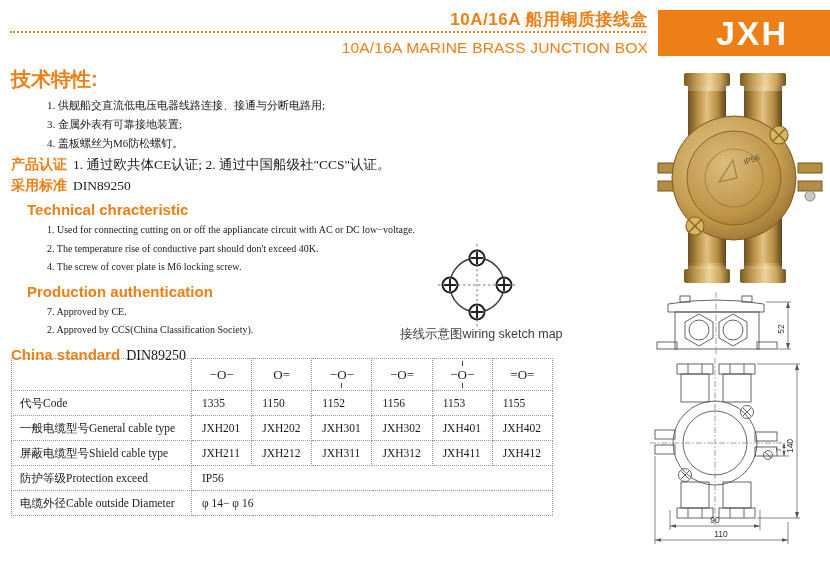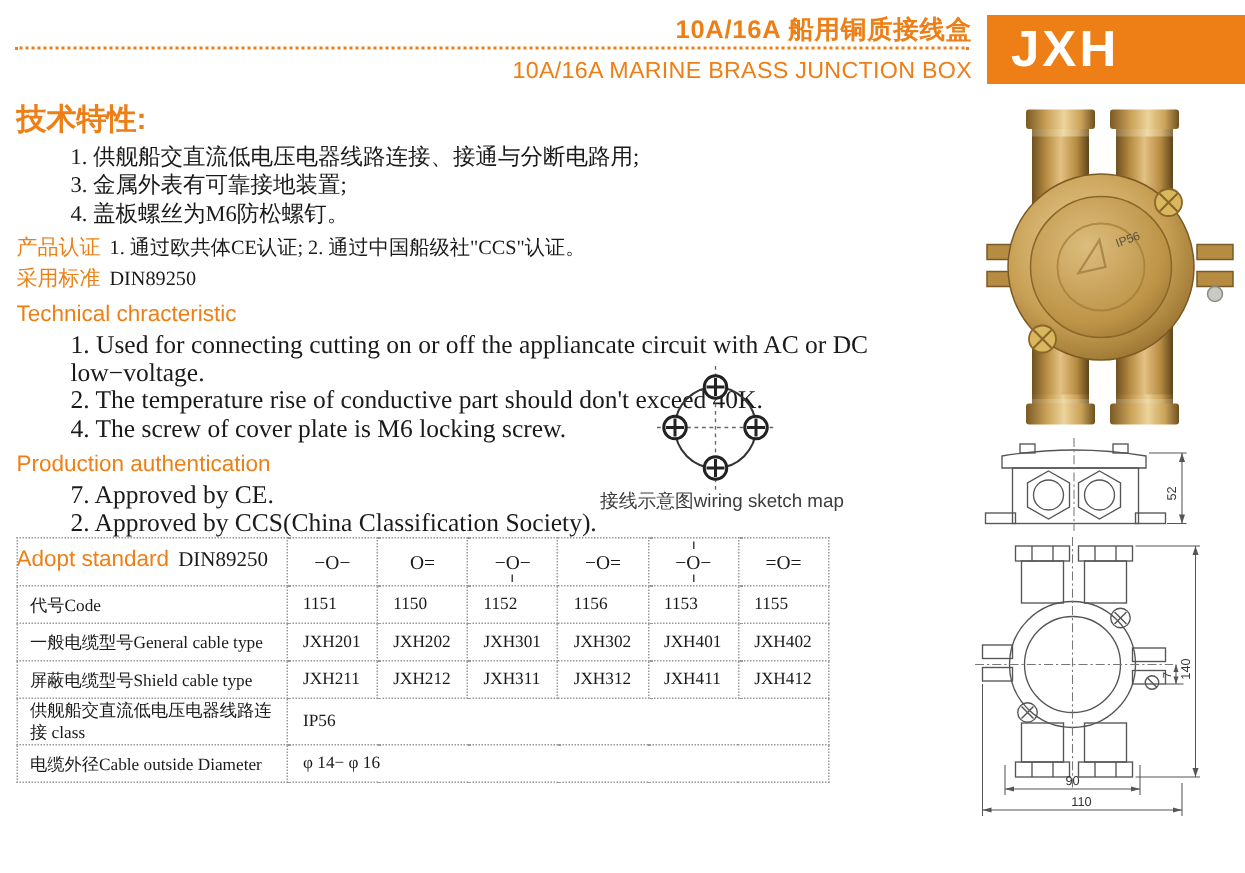--- a/index.html
+++ b/index.html
@@ -18,39 +18,39 @@
     position:absolute; top:31px; left:10px; width:636px; height:0;
     border-top:2px dotted var(--accent);
   }
   .title-en {
     position:absolute; top:39px; right:182px; font-family:"Liberation Sans",sans-serif;
     font-weight:normal; font-size:15.5px; color:var(--accent); letter-spacing:0.2px;
   }
   .brand-box {
     position:absolute; top:10px; right:0; width:172px; height:46px; background:var(--accent);
     color:#fff; font-family:"Liberation Sans",sans-serif; font-weight:bold; font-size:34px;
-    line-height:46px; letter-spacing:2px;padding-left:16px;
+    text-align:center; line-height:46px; letter-spacing:2px;padding-left:16px;
   }
   
   .left-col { position:absolute; left:11px; top:66px; width:625px; }
   .h-zh {
     font-family:"Liberation Sans",sans-serif; font-weight:bold; font-size:20px;
     color:var(--accent); margin:0 0 3px 0;
   }
-  .items-zh div { font-size:15px; line-height:19px; padding-left:36px; }
+  .items-zh div { font-size:11px; line-height:19px; padding-left:36px; }
   .inline-line { font-size:13.5px; line-height:19px; margin-top:2px; }
   .olabel {
-    font-family:"Liberation Sans",sans-serif; font-weight:normal; font-size:14px;
+    font-family:"Liberation Sans",sans-serif; font-weight:bold; font-size:14px;
     color:var(--accent); margin-right:6px;
   }
   .h-en {
-    font-family:"Liberation Sans",sans-serif; font-weight:normal; font-size:15px;
-    color:var(--accent); margin:6px 0 3px 0;
-  }
-  .items-en div { font-size:17px; line-height:18.5px; padding-left:36px; }
+    font-family:"Liberation Sans",sans-serif; font-weight:bold; font-size:15px;
+    color:var(--accent); margin:6px 0 3px 16px;
+  }
+  .items-en div { font-size:10px; line-height:18.5px; padding-left:36px; }
   .adopt { margin-top:5px; }
   .adopt .val { font-size:14px; }
   
   .sketch { position:absolute; left:420px; top:243px; }
   .sketch-caption {
     position:absolute; left:400px; top:326px; font-family:"Liberation Sans",sans-serif;
     font-size:12.5px; color:#3c3c3c;
   }
   
   .spec-table {
@@ -98,21 +98,21 @@
       <div>1. Used for connecting cutting on or off the appliancate circuit with AC or DC low−voltage.</div>
       <div>2. The temperature rise of conductive part should don't exceed 40K.</div>
       <div>4. The screw of cover plate is M6 locking screw.</div>
     </div>
     <div class="h-en">Production authentication</div>
     <div class="items-en">
       <div>7. Approved by CE.</div>
       <div>2. Approved by CCS(China Classification Society).</div>
     </div>
     <div class="inline-line adopt">
-      <span class="olabel" style="font-size:15px;">Adopt standard</span><span class="val">DIN89250</span>
+      <span class="olabel" style="font-size:15px;">China standard</span><span class="val">DIN89250</span>
     </div>
   </div>
 
   <svg class="sketch" width="120" height="86" viewBox="0 0 120 86">
     <line x1="57" y1="1" x2="57" y2="84" stroke="#666" stroke-width="0.9" stroke-dasharray="2.5,2.5"></line>
     <line x1="18" y1="42" x2="98" y2="42" stroke="#666" stroke-width="0.9" stroke-dasharray="2.5,2.5"></line>
     <circle cx="57" cy="42" r="27" fill="none" stroke="#333" stroke-width="1.4"></circle>
     <g stroke="#222" stroke-width="2" fill="#fff">
       <circle cx="57" cy="15" r="7.5"></circle>
         <line x1="57" y1="9" x2="57" y2="21"></line>
@@ -136,21 +136,21 @@
           <td class="lbl"></td>
           <td class="sym-cell"><span class="sym">−O−</span></td>
           <td class="sym-cell"><span class="sym">O=</span></td>
           <td class="sym-cell"><span class="sym">−O−<i class="b"></i></span></td>
           <td class="sym-cell"><span class="sym">−O=</span></td>
           <td class="sym-cell"><span class="sym">−O−<i class="t"></i><i class="b"></i></span></td>
           <td class="sym-cell"><span class="sym">=O=</span></td>
         </tr>
         <tr>
           <td class="lbl">代号Code</td>
-          <td>1151</td>
+          <td>1335</td>
           <td>1150</td>
           <td>1152</td>
           <td>1156</td>
           <td>1153</td>
           <td>1155</td>
         </tr>
         <tr>
           <td class="lbl">一般电缆型号General cable type</td>
           <td>JXH201</td>
           <td>JXH202</td>
@@ -162,21 +162,21 @@
         <tr>
           <td class="lbl">屏蔽电缆型号Shield cable type</td>
           <td>JXH211</td>
           <td>JXH212</td>
           <td>JXH311</td>
           <td>JXH312</td>
           <td>JXH411</td>
           <td>JXH412</td>
         </tr>
         <tr>
-          <td class="lbl">供舰船交直流低电压电器线路连接 class</td>
+          <td class="lbl">防护等级Protection exceed</td>
           <td colspan="6">IP56</td>
         </tr>
         <tr>
           <td class="lbl">电缆外径Cable outside Diameter</td>
           <td colspan="6">φ 14− φ 16</td>
         </tr>
       </tbody>
   </table>
 
   <svg class="photo" width="175" height="235" viewBox="0 0 175 235">

